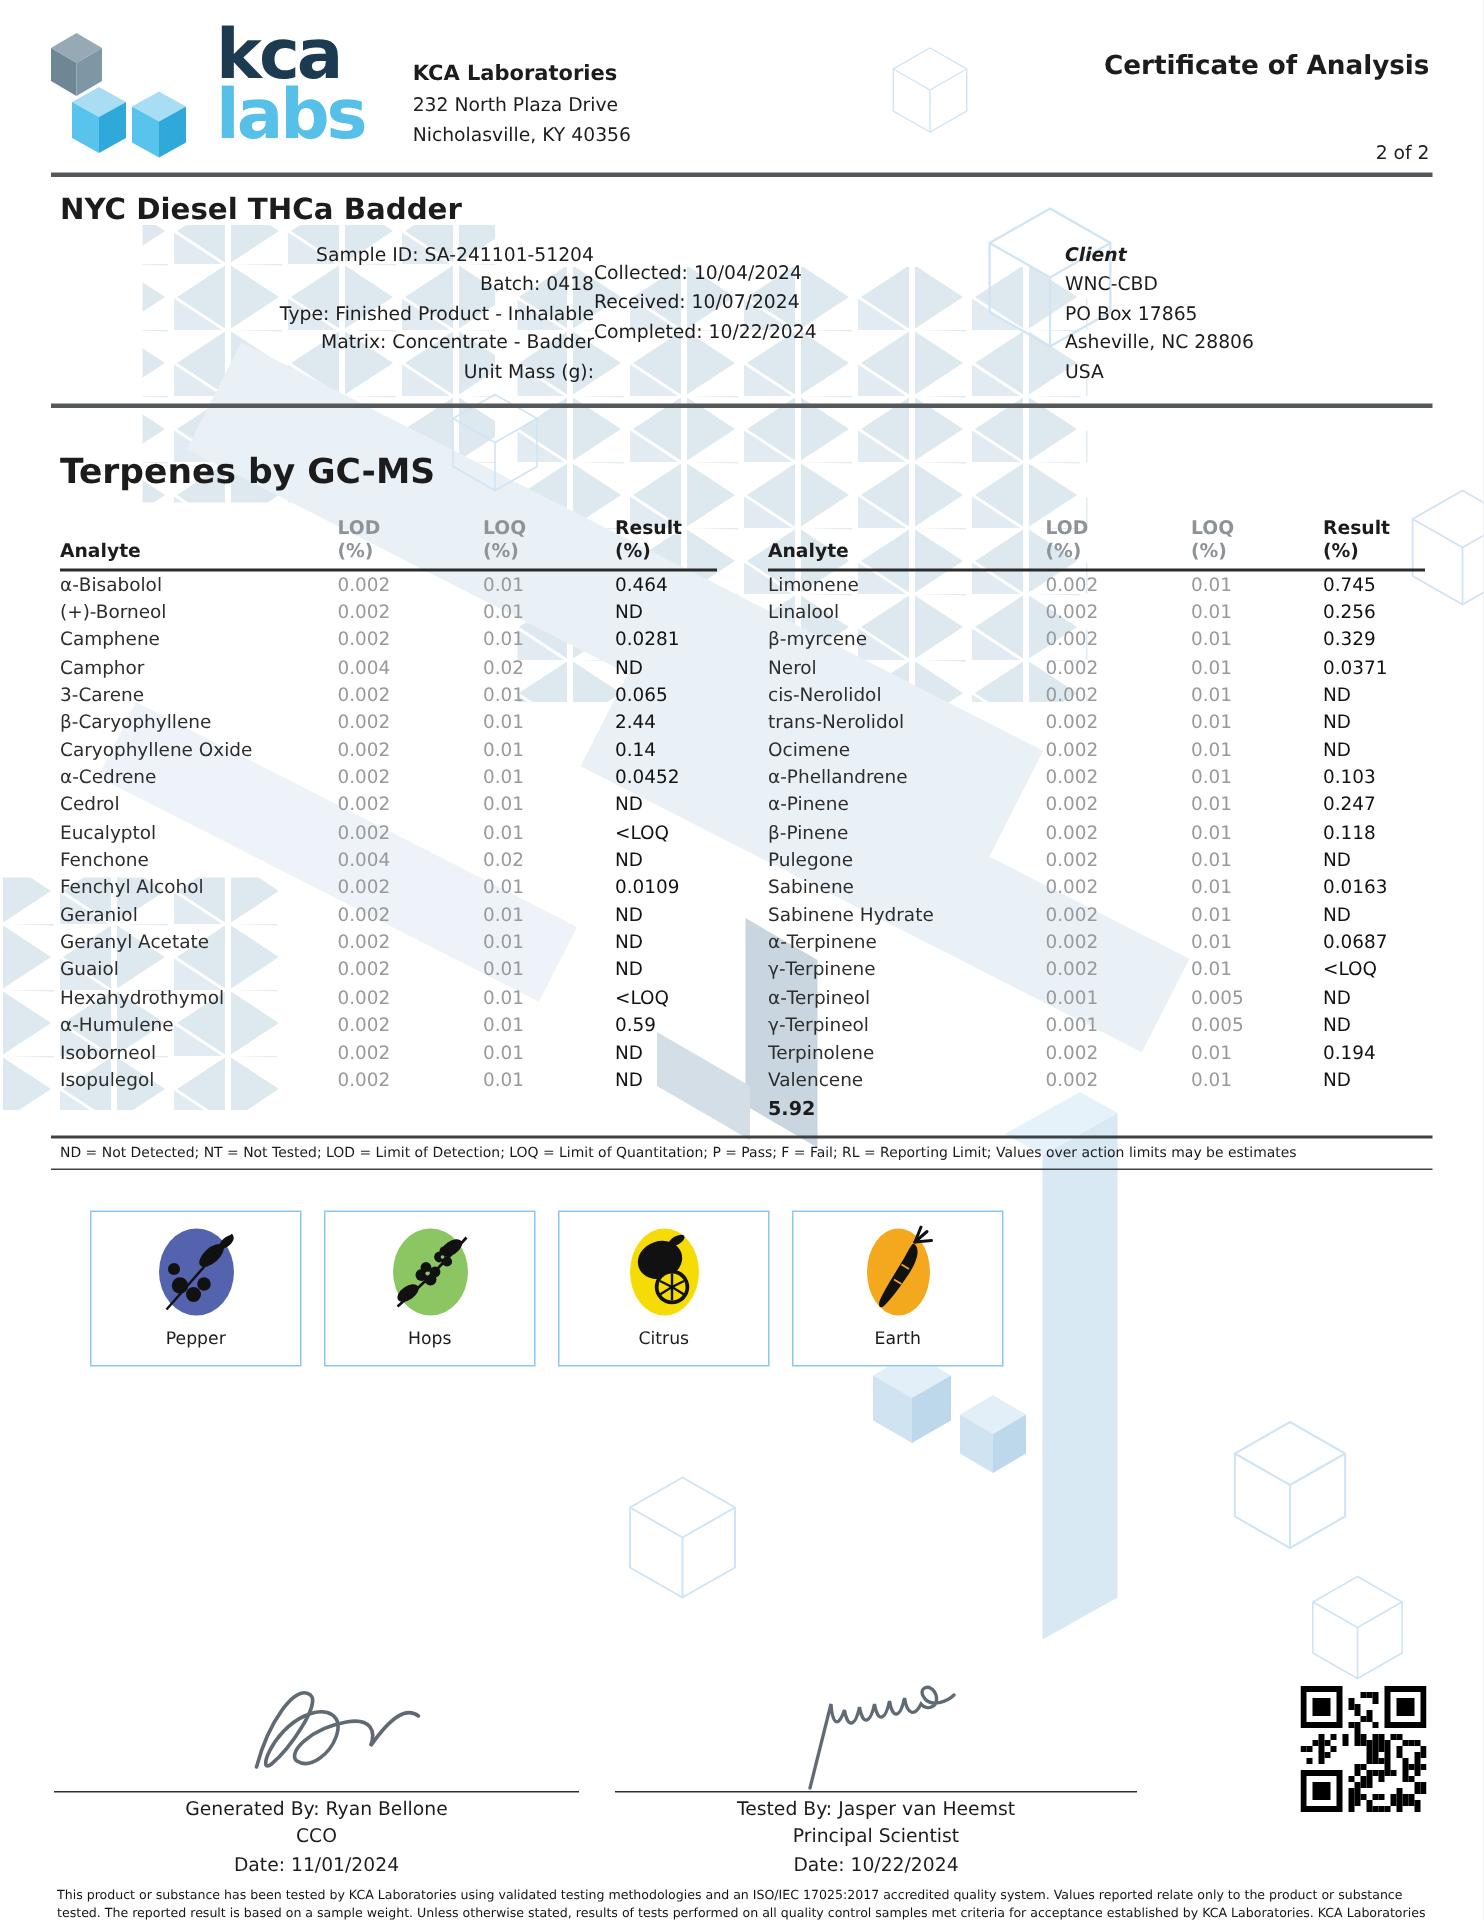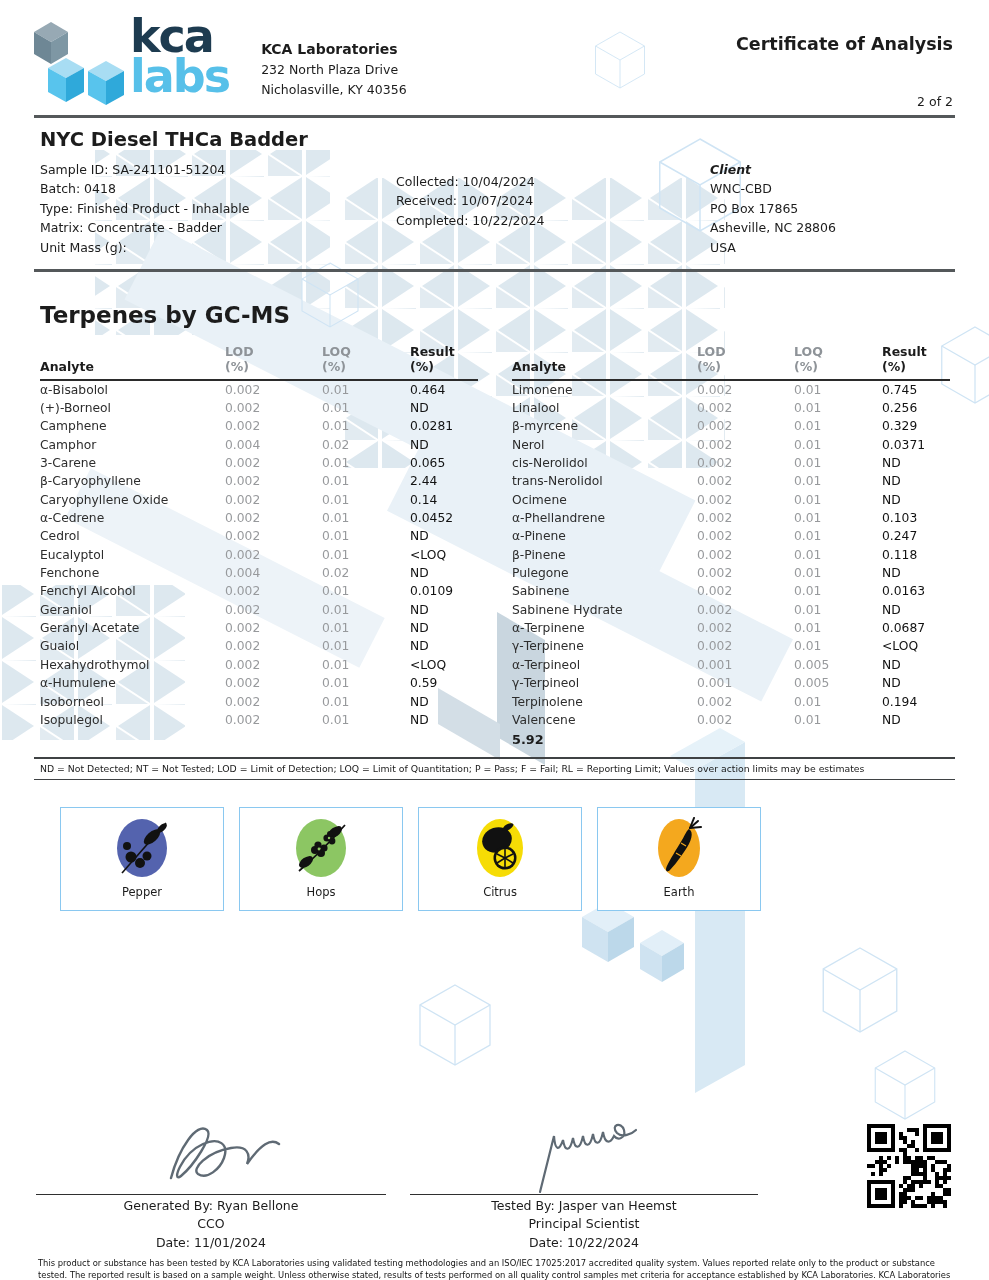--- a/index.html
+++ b/index.html
@@ -4,37 +4,37 @@
 <style>
   html,body{margin:0;padding:0;background:#e8e8e8;}
   .page{width:989px;height:1280px;margin:0 auto;position:relative;overflow:hidden;
         background:#ffffff;font-family:"DejaVu Sans","Liberation Sans",sans-serif;color:#1c1c1c;}
   .bg{position:absolute;inset:0;z-index:0;pointer-events:none;}
   .content{position:relative;z-index:1;}
 
   
   .header{display:flex;align-items:flex-start;padding:20px 36px 0 34px;}
   .logo{display:flex;align-items:flex-start;}
-  .logo-text{margin-top:-4px;}
+  .logo-text{margin-left:14px;margin-top:-4px;}
   .logo-kca{font-size:46px;font-weight:700;color:#1d3b50;line-height:0.88;letter-spacing:-2px;}
   .logo-labs{font-size:46px;font-weight:700;color:#57c0e9;line-height:0.88;letter-spacing:-2px;}
   .lab-block{margin-left:32px;padding-top:18px;font-size:12.5px;line-height:1.6;}
   .lab-name{font-weight:700;font-size:14px;}
   .contact-block{margin-left:44px;padding-top:18px;font-size:12.5px;line-height:1.6;}
   .header-right{margin-left:auto;text-align:right;padding-top:14px;}
   .coa-title{font-size:17.5px;font-weight:700;}
   .page-num{font-size:12.5px;margin-top:40px;}
   .rule{height:2.5px;background:#54585a;margin:0 34px;}
   .rule.mt6{margin-top:6px;}
 
   
   .product{padding:10px 36px 0 40px;}
   .product-title{font-size:19.5px;font-weight:700;margin:0;}
   .info-row{display:flex;margin-top:9px;font-size:12.5px;line-height:1.56;}
-  .info-col1{width:356px;}
+  .info-col1{width:356px;text-align:right;}
   .info-col2{width:314px;padding-top:12px;}
   .info-col3{flex:1;}
   .client-heading{font-weight:700;font-style:italic;}
   .rule.below-info{margin-top:12px;}
 
   
   .section-title{font-size:23px;font-weight:700;padding:30px 36px 0 40px;margin:0;}
   .tables{display:flex;gap:34px;padding:16px 0 0 40px;}
   .ttable{width:438px;}
   .thead{display:grid;grid-template-columns:185px 97px 88px 68px;align-items:end;
@@ -43,21 +43,21 @@
   .trow{display:grid;grid-template-columns:185px 97px 88px 68px;height:18.35px;align-items:center;font-size:12.3px;}
   .c-analyte{color:#2d2d2d;}
   .c-num{color:#97999c;}
   .c-result{color:#121212;}
   .total-row{display:grid;grid-template-columns:370px 68px;font-weight:700;height:21px;align-items:center;font-size:12.8px;}
   .fn-rule{height:1.5px;background:#3f4244;margin:7px 34px 0;}
   .footnote{font-size:9.3px;padding:4px 36px 3px 40px;color:#1a1a1a;}
 
   
   .flavors{display:flex;gap:15px;padding:27px 0 0 60px;}
-  .flavor-card{width:164px;height:104px;border:1.5px solid #8ac8f0;background:#fff;
+  .flavor-card{width:141px;height:104px;border:1.5px solid #8ac8f0;background:#fff;
                display:flex;flex-direction:column;align-items:center;box-sizing:border-box;}
   .flavor-icon{margin-top:9px;}
   .flavor-label{font-size:11.5px;margin-top:4px;}
 
   .spacer{height:203px;}
 
   
   .sig-row{display:flex;padding:0 36px;}
   .sig-block{width:350px;text-align:center;}
   .sig-block.second{margin-left:24px;width:348px;}

